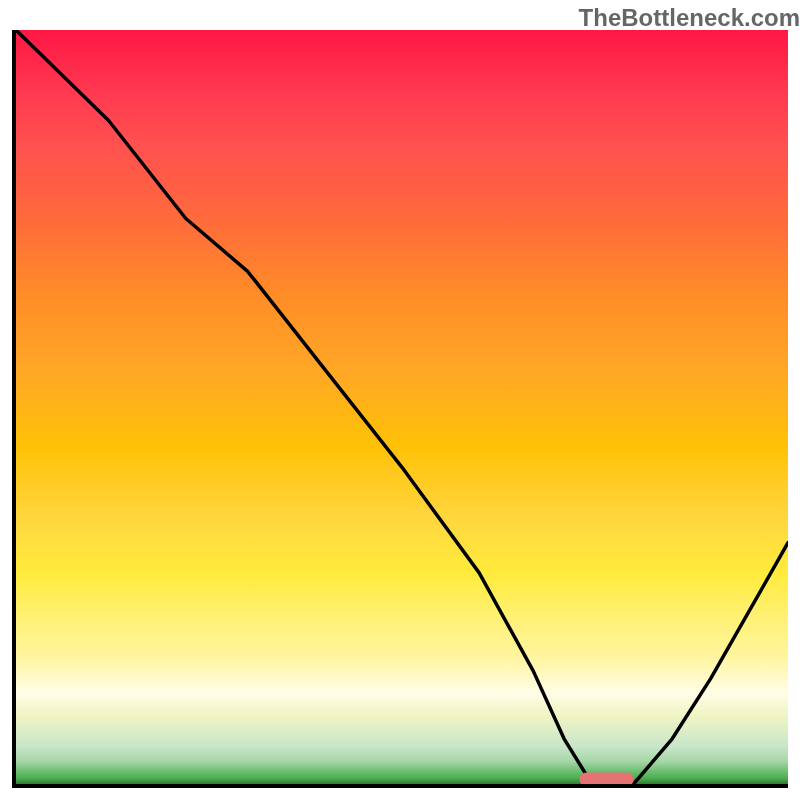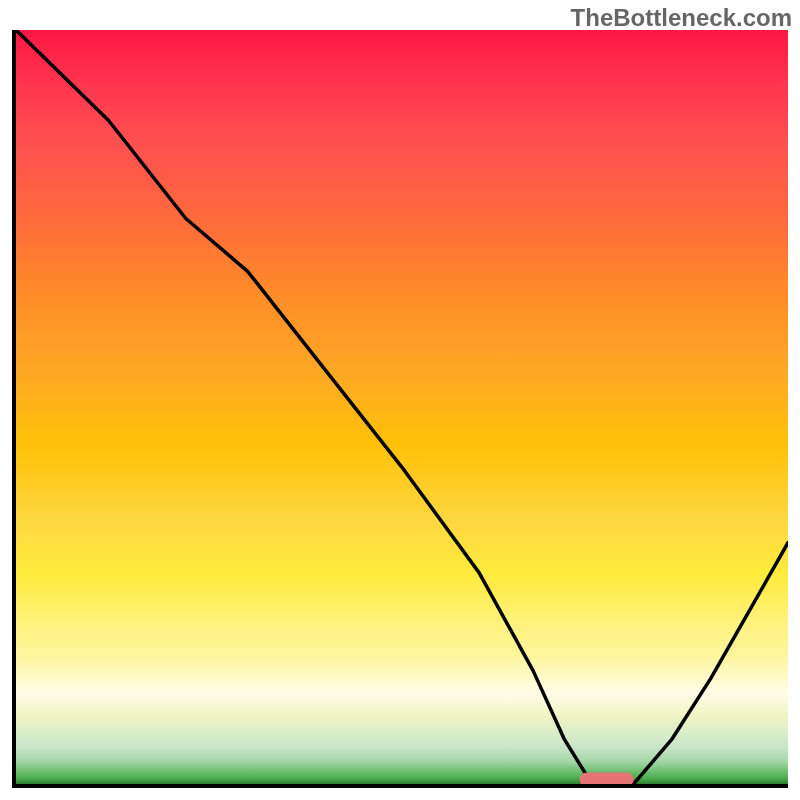--- a/index.html
+++ b/index.html
@@ -7,21 +7,21 @@
     padding: 0;
     width: 800px;
     height: 800px;
     background: #ffffff;
     font-family: Arial, sans-serif;
     position: relative;
   }
   .watermark {
     position: absolute;
     top: 4px;
-    right: 8px;
+    right: 0;
     font-size: 24px;
     font-weight: bold;
     color: #666666;
     z-index: 10;
   }
   .chart-container {
     position: absolute;
     left: 12px;
     top: 30px;
     width: 776px;

